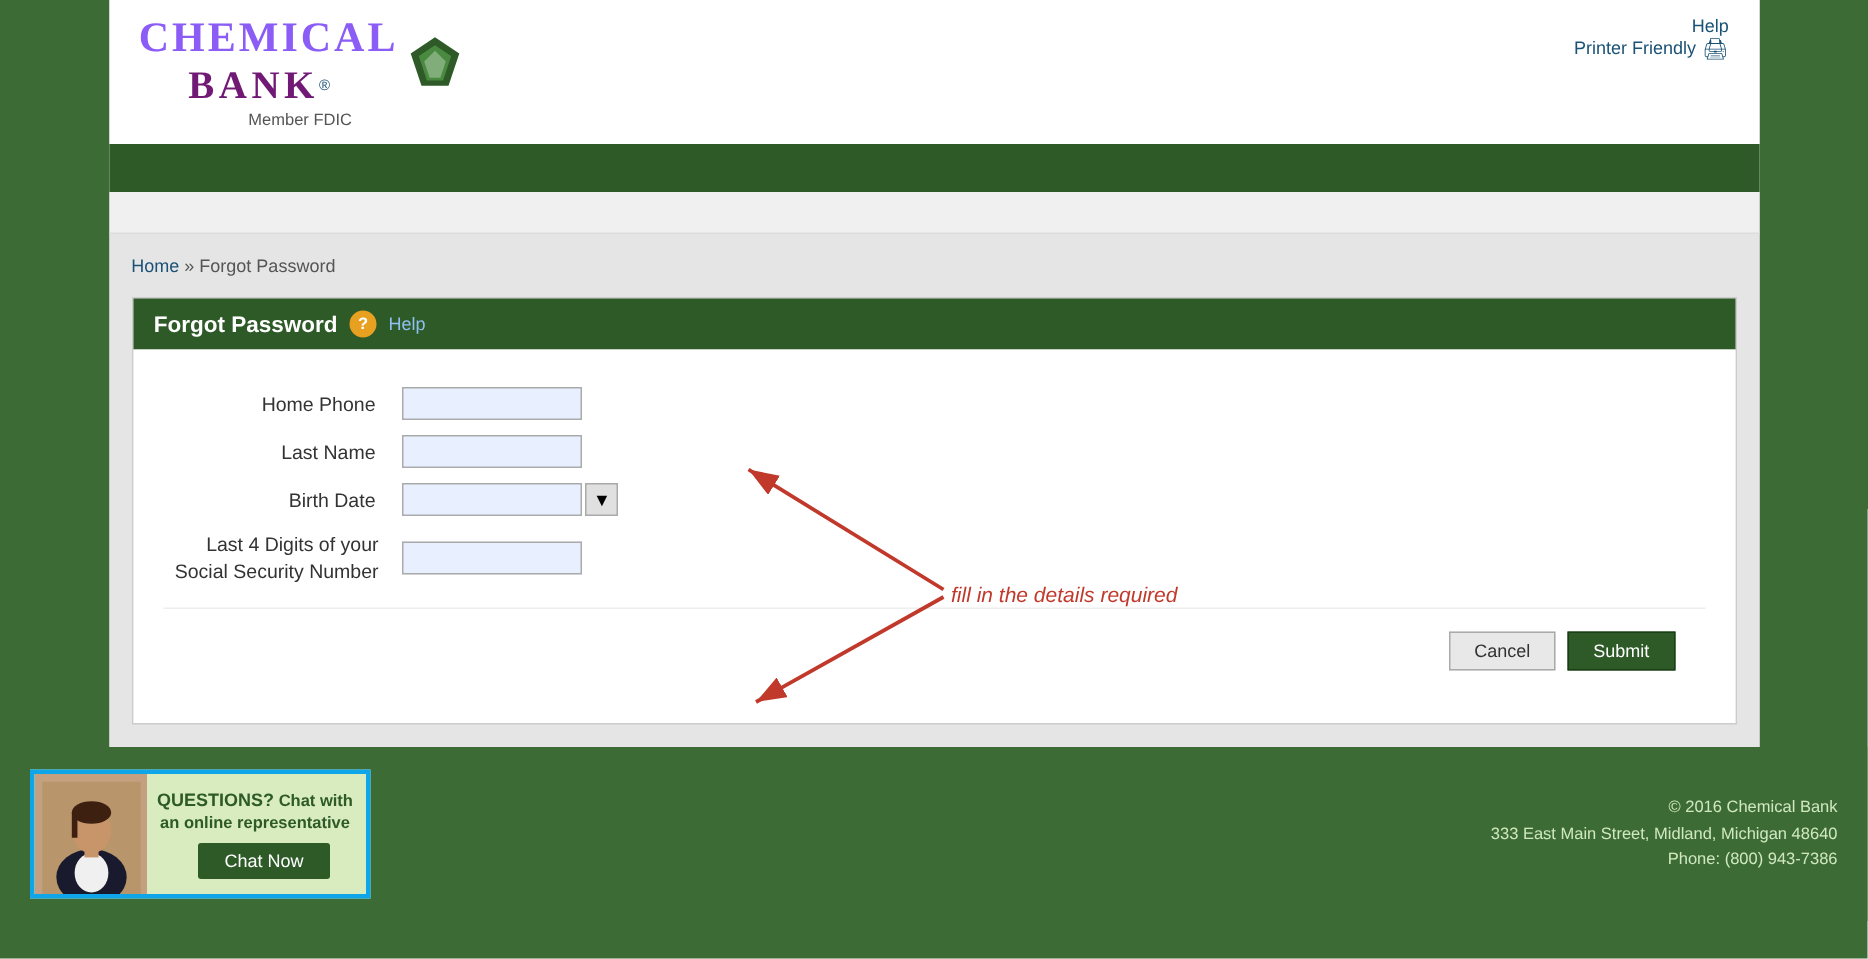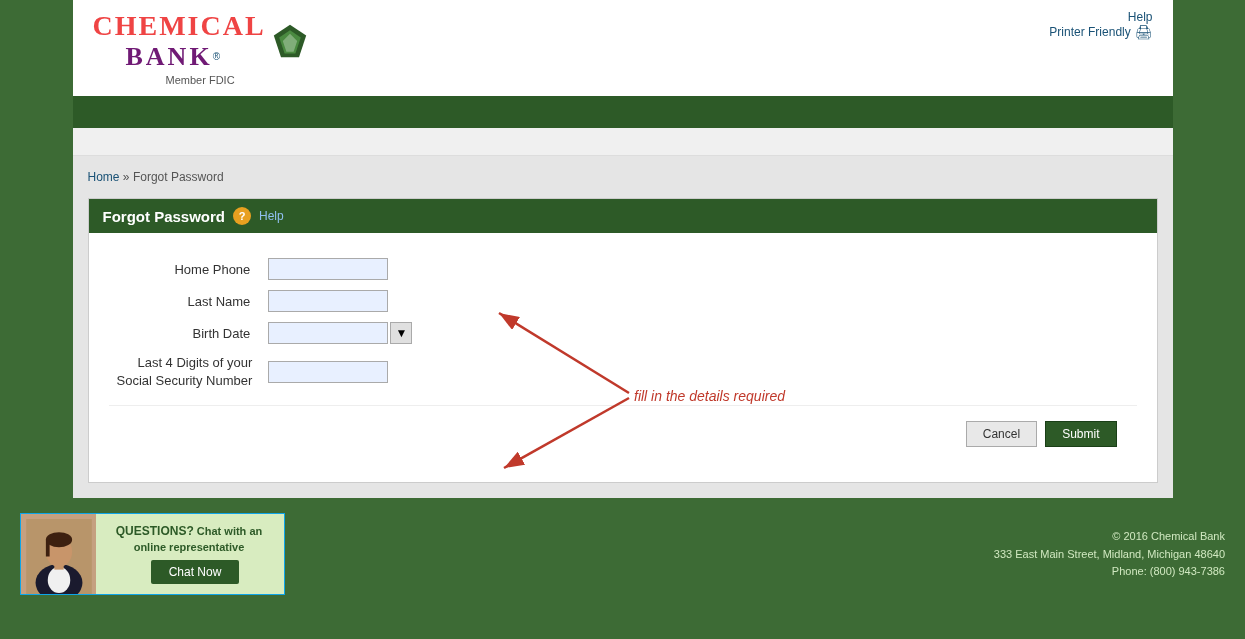--- a/index.html
+++ b/index.html
@@ -25,21 +25,21 @@
       align-items: center;
     }
 
     .logo-text {
       display: flex;
       align-items: center;
       gap: 6px;
     }
 
     .logo-chemical {
-      color: #ef4444;
+      color: #8b5cf6;
       font-size: 28px;
       font-weight: bold;
       letter-spacing: 2px;
       font-family: serif;
     }
 
     .logo-bank {
       color: #701a75;
       font-size: 26px;
       font-weight: bold;
@@ -269,24 +269,24 @@
       padding: 15px 20px;
       display: flex;
       justify-content: space-between;
       align-items: center;
       margin-top: 0;
     }
 
     
     .chat-widget {
       background: #d8ecc0;
-      border: 1px solid #0ea5e9;
-      display: flex;
-      align-items: center;
-      width: 265px;
+      border: 3px solid #0ea5e9;
+      display: flex;
+      align-items: center;
+      width: 227px;
       overflow: hidden;
     }
 
     .chat-widget-image {
       width: 75px;
       height: 80px;
       background: #c5a080;
       overflow: hidden;
       flex-shrink: 0;
       display: flex;

